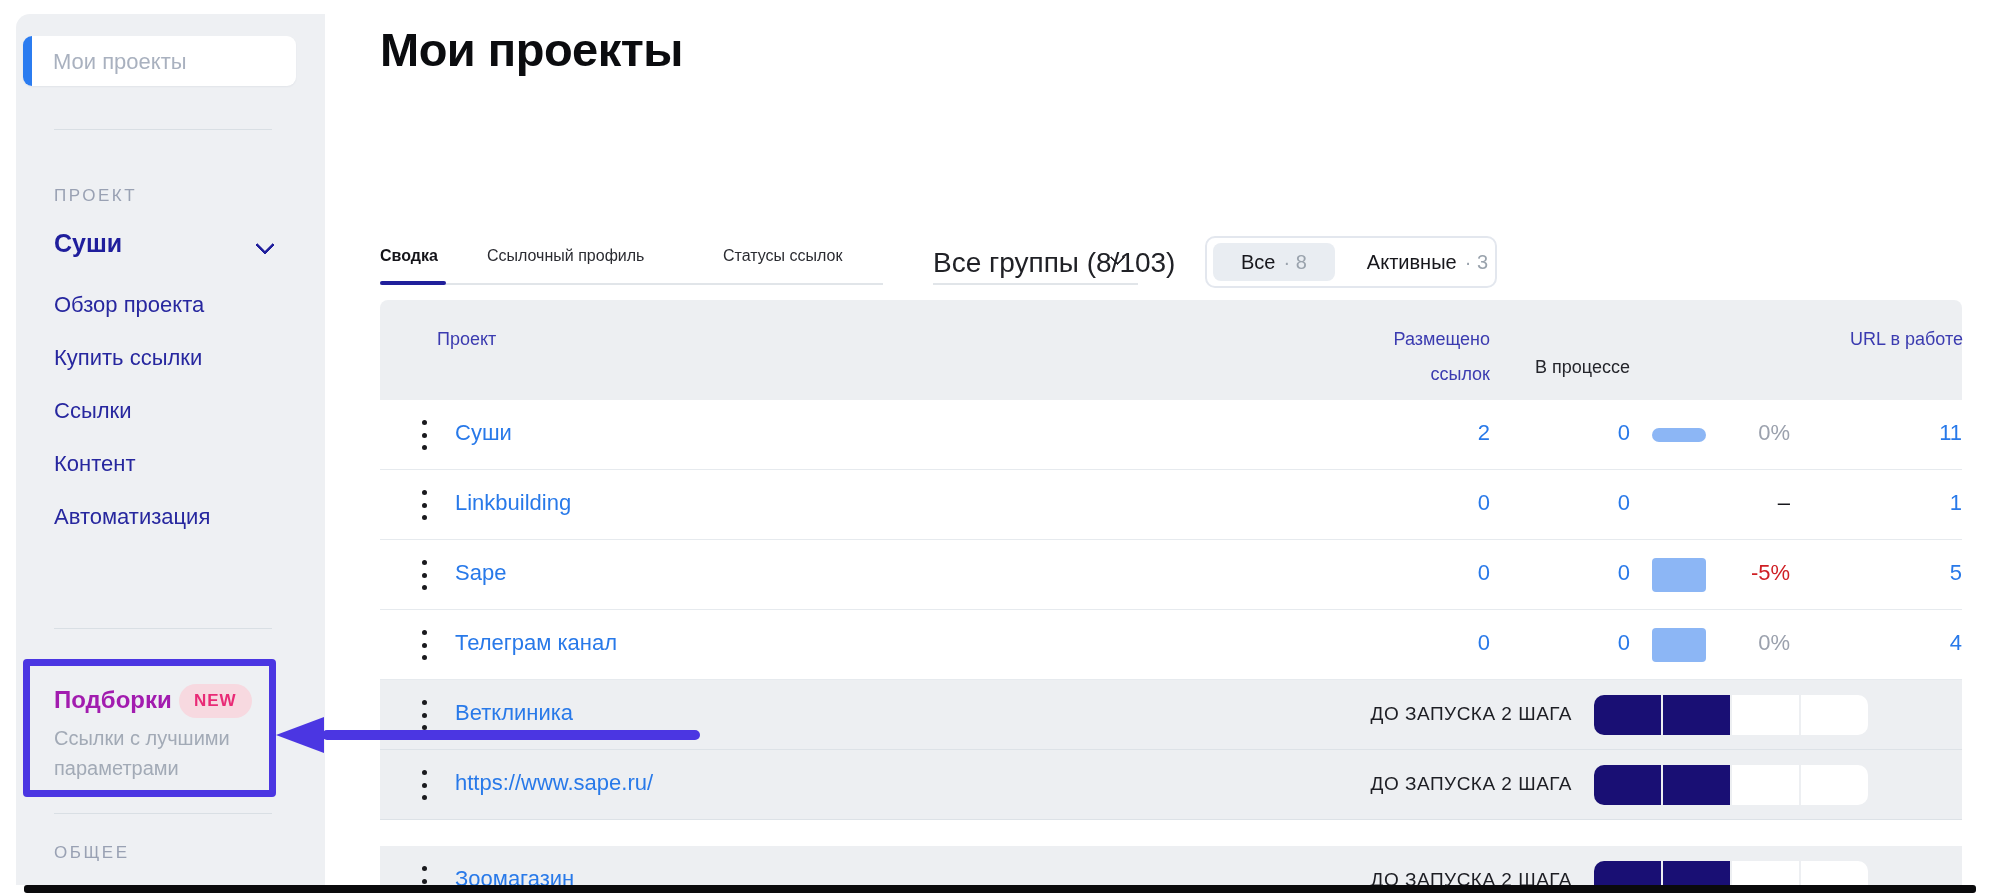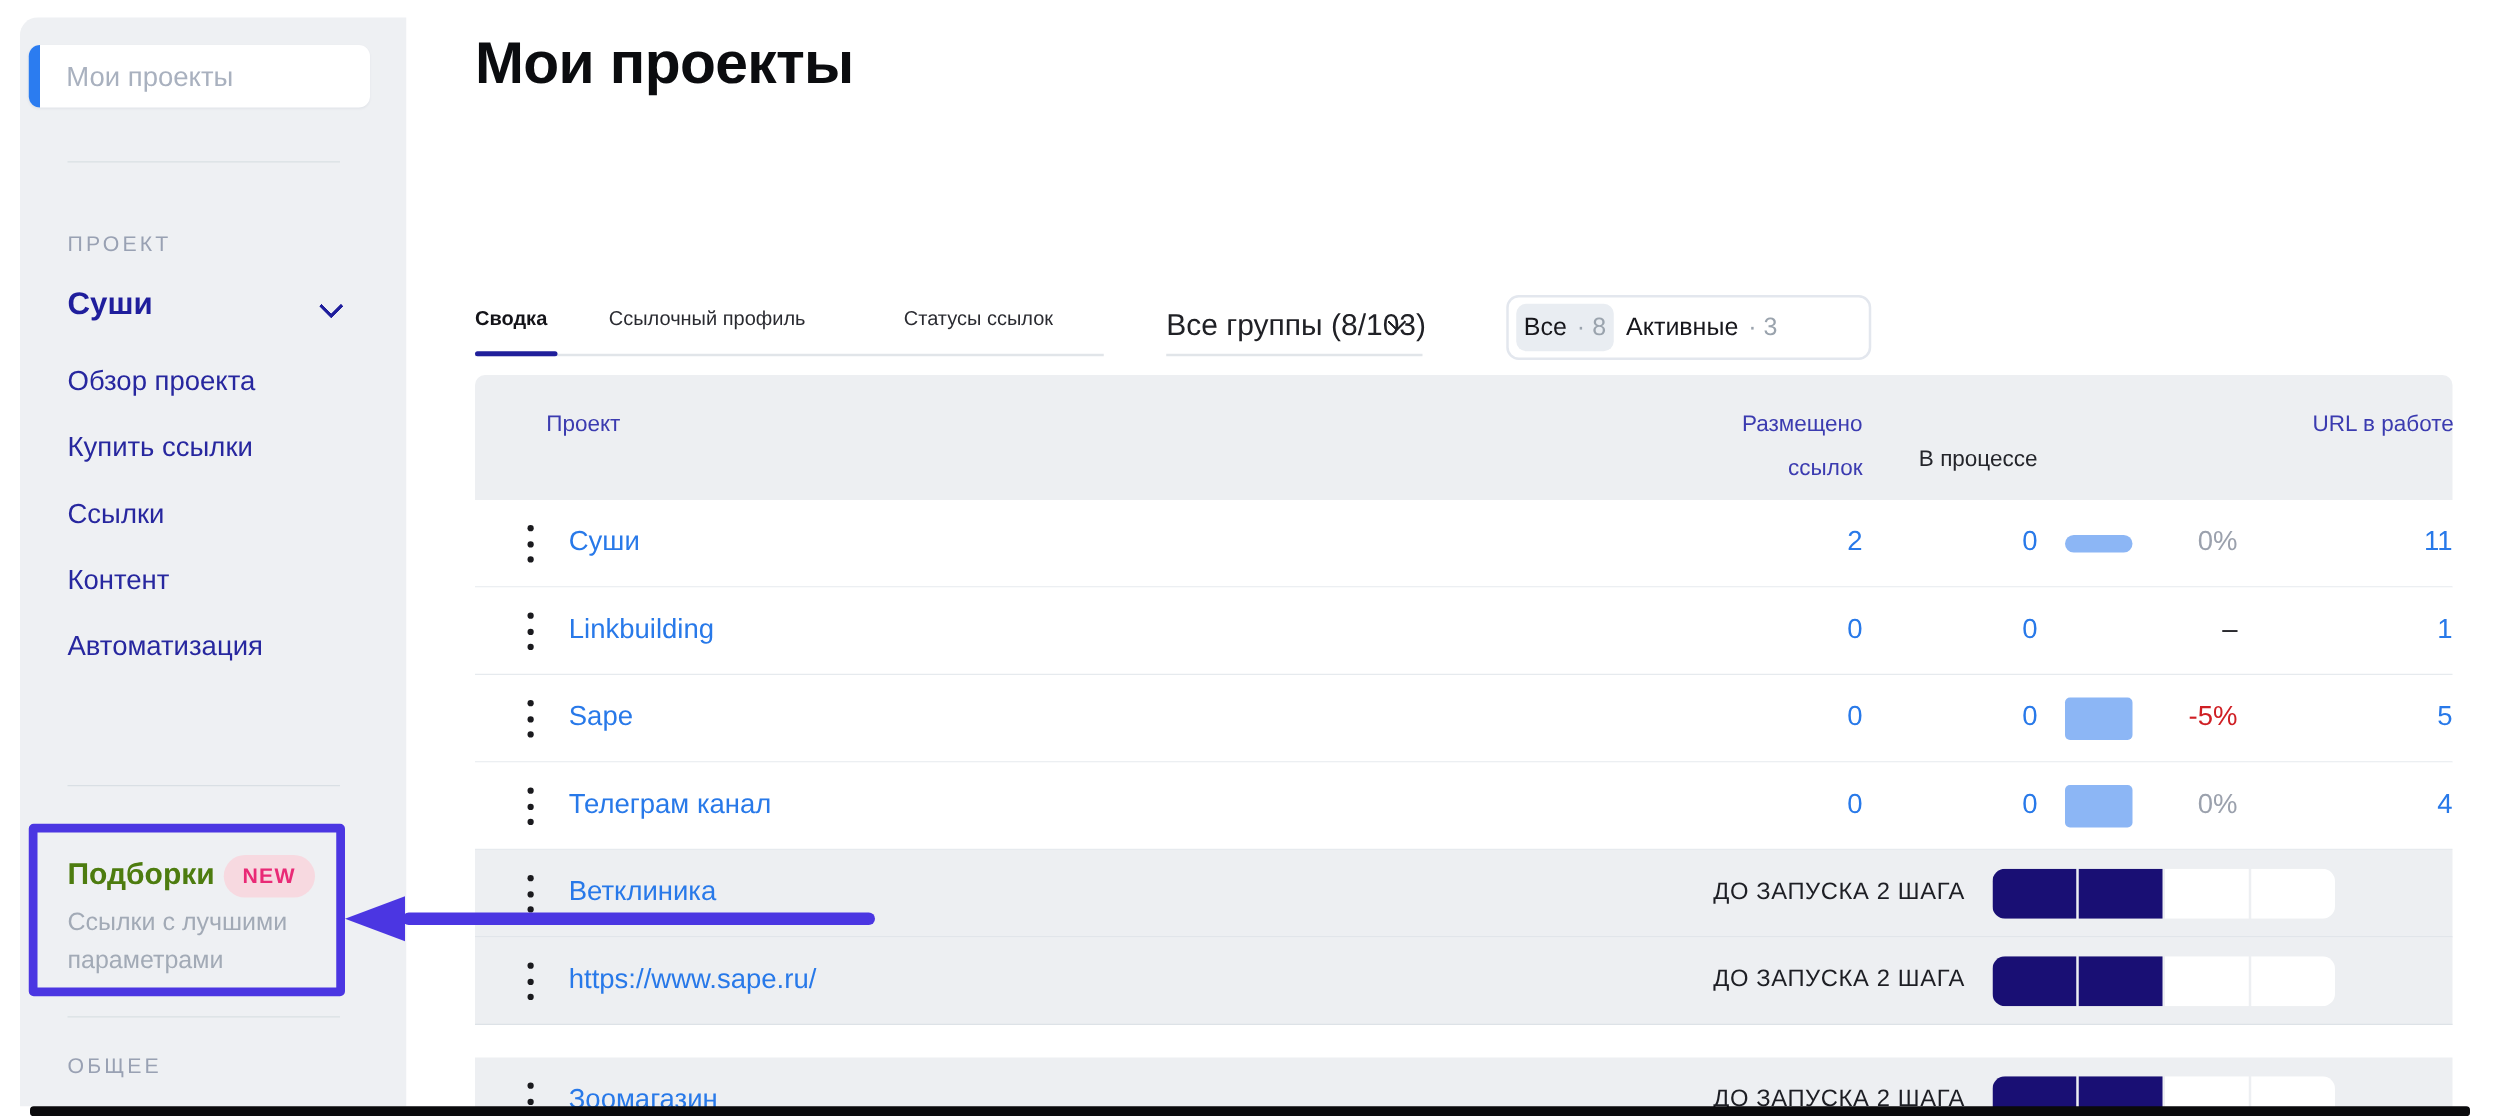--- a/index.html
+++ b/index.html
@@ -19,46 +19,46 @@
   .sb-divider { height:1px; background:#d9dfe4; width:218px; left:54px; }
   .sb-label { left:54px; font-size:17px; letter-spacing:2.5px; color:#99a1b3; }
   #project-name { left:54px; top:229px; font-size:25px; font-weight:700; color:#1f1e9c; }
   .chev { width:14px; height:14px; border-left:3px solid #1f1e9c; border-bottom:3px solid #1f1e9c;
     transform:rotate(-45deg); border-radius:1px; }
   #project-chevron { left:258px; top:238px; }
   .sb-item { left:54px; font-size:22px; color:#27279f; cursor:pointer; }
 
   
   #anno-box { left:23px; top:659px; width:253px; height:138px; border:7px solid #4b36e2; border-radius:4px; z-index:40; }
-  #collections-label { left:54px; top:686px; font-size:24px; font-weight:700; color:#4d7c0f; }
+  #collections-label { left:54px; top:686px; font-size:24px; font-weight:700; color:#a21caf; }
   #new-badge { left:179px; top:684px; background:#f7d9e0; color:#e92a76; font-size:17px; font-weight:700;
     letter-spacing:1px; border-radius:17px; padding:7px 15px; }
   .coll-desc { left:54px; font-size:20px; color:#a2aab6; }
   #anno-arrow-shaft { left:322px; top:730px; width:378px; height:10px; background:#4b36e2; border-radius:5px; z-index:45; }
   #anno-arrow-head { left:276px; top:717px; width:0; height:0; border-top:18px solid transparent;
     border-bottom:18px solid transparent; border-right:48px solid #4b36e2; z-index:45; }
 
   
   #page-title { left:380px; top:22px; font-size:47px; font-weight:700; color:#0b0c0f; letter-spacing:-.5px; }
 
   .tab { top:247px; font-size:16px; color:#2a2b31; cursor:pointer; }
   #tab-svodka { left:380px; font-weight:700; color:#141419; }
   #tab-profile { left:487px; }
   #tab-statuses { left:723px; }
   #tabs-underline { left:380px; top:283px; width:503px; height:2px; background:#e1e5e9; }
   #tab-active-underline { left:380px; top:281px; width:66px; height:4px; background:#201f9b; border-radius:2px; z-index:2; }
-  #groups-dd { left:933px; top:247px; font-size:24px; color:#202126; cursor:pointer; }
+  #groups-dd { left:933px; top:247px; font-size:28px; color:#202126; cursor:pointer; }
   #groups-chevron { left:1112px; top:252px; width:11px; height:11px; border-width:0 0 2.5px 2.5px;
     border-style:solid; border-color:#202126; transform:rotate(-45deg); border-radius:1px; }
   #groups-underline { left:933px; top:283px; width:205px; height:2px; background:#e1e5e9; }
 
   #seg-control { left:1205px; top:236px; width:292px; height:52px; background:#fff; border:2px solid #e3e7ee;
     border-radius:10px; display:flex; align-items:center; padding:0 6px; gap:4px; }
   .seg { height:38px; display:flex; align-items:center; justify-content:center; gap:8px;
-    font-size:20px; color:#17171c; border-radius:8px; padding:0 6px; cursor:pointer; white-space:nowrap; }
+    font-size:20px; color:#17171c; border-radius:8px; padding:0 28px; cursor:pointer; white-space:nowrap; }
   .seg.active { background:#e9edf2; }
   .seg .cnt { color:#9aa3ad; }
 
   
   #thead { left:380px; top:300px; width:1582px; height:100px; background:#edeff2; border-radius:8px 8px 0 0; }
   .th { position:absolute; font-size:18px; line-height:35px; }
   .th.blue { color:#3b3bb0; }
   .th.dark { color:#24252b;margin-top:28px; }
   .tr { left:380px; width:1582px; height:70px; background:#fff; border-bottom:1px solid #e6eaee; }
   .tr.gray { background:#edeff2; border-bottom:1px solid #dde2e7; }

